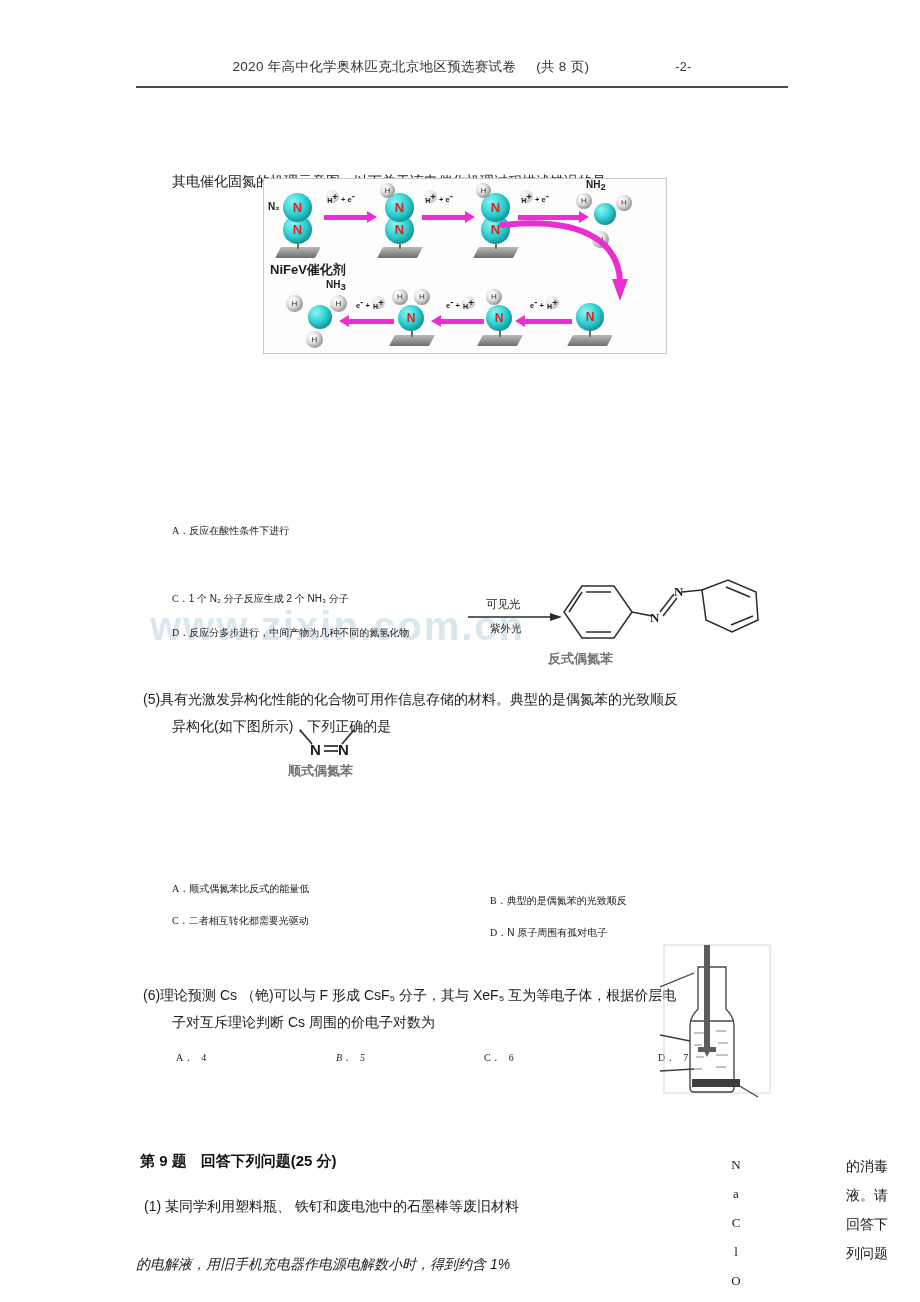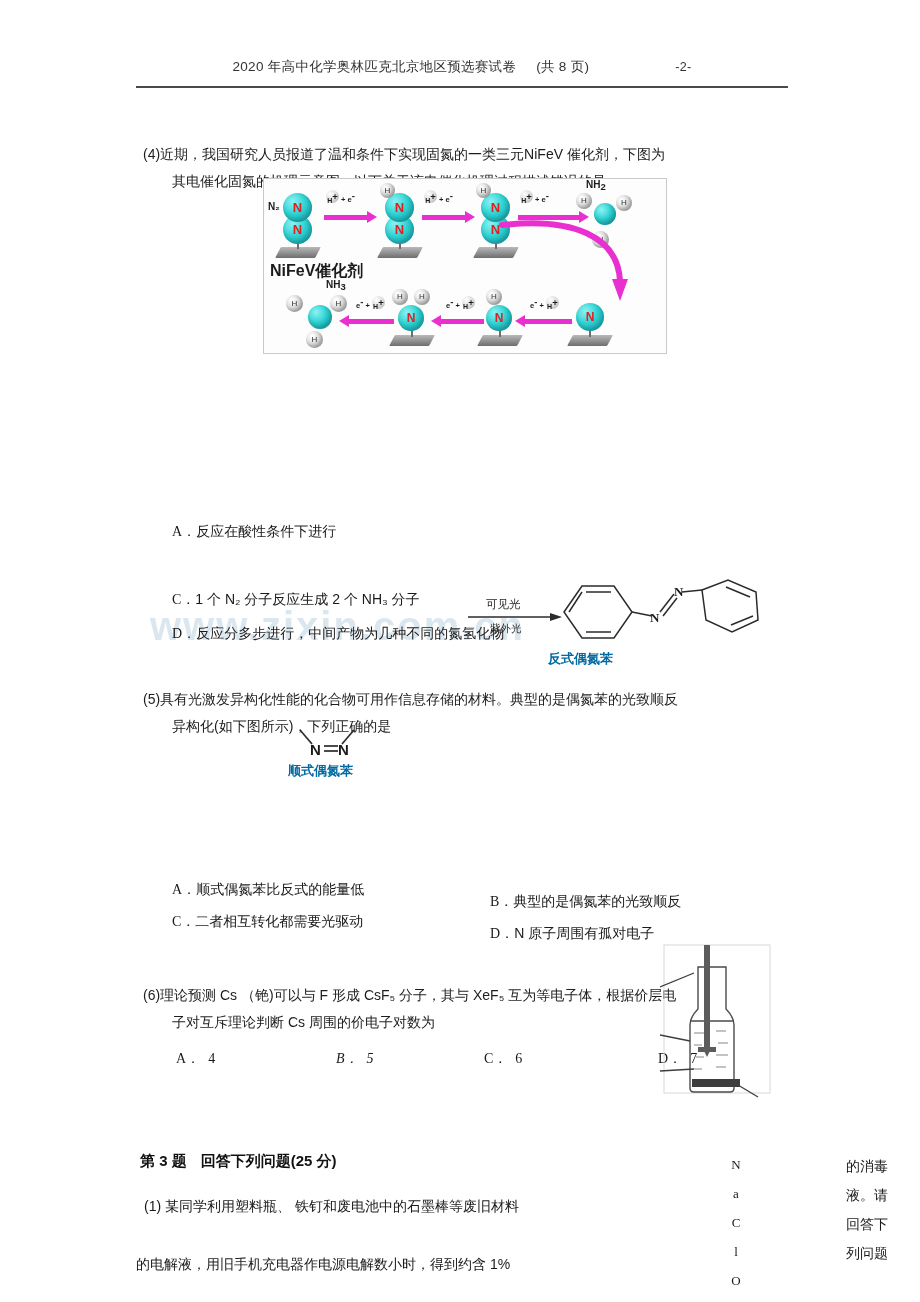--- a/index.html
+++ b/index.html
@@ -56,21 +56,21 @@
     line-height: 27px;
     color: #1d1d1d;
     white-space: nowrap;
   }
   .body-cn { font-family: "Liberation Sans","DejaVu Sans",sans-serif; }
   sub { font-size: 9.5px; vertical-align: -2px; }
   sup { font-size: 9.5px; }
 
   .opt {
     position: absolute;
-    font-size: 14px;
+    font-size: 10px;
     line-height: 26px;
     white-space: nowrap;
   }
   .opt .lbl { font-family: "Liberation Serif","DejaVu Serif",serif; }
 
   
   .figure-nifev {
     position: absolute;
     left: 263px;
     top: 178px;
@@ -146,21 +146,21 @@
     white-space: nowrap;
   }
   .curve-arrow { position:absolute; left:230px; top:24px; }
 
   
   .struct { position: absolute; }
   .struct-cap {
     position: absolute;
     font-size: 13px;
     font-weight: bold;
-    color: #0369a1;
+    color: #737373;
     white-space: nowrap;
   }
   .rxn-arrow-lbl {
     position: absolute;
     font-size: 11.5px;
     color: #262626;
     white-space: nowrap;
   }
 
   
@@ -223,21 +223,20 @@
 
 <div id="page">
 
   <div class="header">
     <span>2020 年高中化学奥林匹克北京地区预选赛试卷</span><span class="pages">(共 8 页)</span><span class="pageno">-2-</span>
   </div>
   <div class="header-rule"></div>
 
   <div class="watermark">www.zixin.com.cn</div>
 
-  <div class="qline body-cn" style="left:143px; top:141px;">(4)近期，我国研究人员报道了温和条件下实现固氮的一类三元NiFeV 催化剂，下图为</div>
   <div class="qline body-cn" style="left:172px; top:168px;">其电催化固氮的机理示意图。以下关于该电催化机理过程描述错误的是</div>
 
   <div class="figure-nifev">
 
     <div class="fig-lbl" style="left:4px; top:22px; font-size:10px;">N₂</div>
 
     <div class="slab" style="left:14px; top:68px;"></div>
     <div class="stem" style="left:33px; top:58px; height:12px;"></div>
     <div class="atomN" style="left:19px; top:36px; width:29px; height:29px; line-height:29px; font-size:13px;">N</div>
     <div class="atomN" style="left:19px; top:14px; width:29px; height:29px; line-height:29px; font-size:13px;">N</div>
@@ -276,21 +275,21 @@
     <div class="atomH" style="left:312px; top:14px; width:16px; height:16px; line-height:16px; font-size:8px;">H</div>
     <div class="atomH" style="left:352px; top:16px; width:16px; height:16px; line-height:16px; font-size:8px;">H</div>
     <div class="atomN" style="left:330px; top:24px; width:22px; height:22px; line-height:22px; font-size:10px;"></div>
     <div class="atomH" style="left:328px; top:52px; width:17px; height:17px; line-height:17px; font-size:8px;">H</div>
 
     <svg class="curve-arrow" width="160" height="110" viewBox="0 0 160 110">
       <path d="M8 22 C 80 14, 124 34, 126 78" stroke="#ea2fd0" stroke-width="6" fill="none" stroke-linecap="round"></path>
       <polygon points="126,98 118,76 134,76" fill="#ea2fd0"></polygon>
     </svg>
 
-    <div class="fig-lbl" style="left:6px; top:82px; font-size:16px;">NiFeV催化剂</div>
+    <div class="fig-lbl" style="left:6px; top:82px; font-size:13px;">NiFeV催化剂</div>
 
     <div class="fig-lbl" style="left:62px; top:100px; font-size:10px;">NH<sub>3</sub></div>
 
     <div class="atomH" style="left:22px; top:116px; width:17px; height:17px; line-height:17px; font-size:8px;">H</div>
     <div class="atomH" style="left:66px; top:116px; width:17px; height:17px; line-height:17px; font-size:8px;">H</div>
     <div class="atomN" style="left:44px; top:126px; width:24px; height:24px; line-height:24px; font-size:11px;"></div>
     <div class="atomH" style="left:42px; top:152px; width:17px; height:17px; line-height:17px; font-size:8px;">H</div>
 
     <div class="he-lbl" style="left:92px; top:116px;">
       <span>e<sup>-</sup> + </span>
@@ -439,25 +438,25 @@
       <line x1="34" y1="102" x2="42" y2="102"></line>
       <line x1="58" y1="100" x2="68" y2="100"></line>
       <line x1="36" y1="114" x2="44" y2="114"></line>
       <line x1="56" y1="112" x2="68" y2="112"></line>
       <line x1="34" y1="126" x2="42" y2="126"></line>
       <line x1="56" y1="124" x2="66" y2="124"></line>
     </g>
   </svg>
 
   <div class="q2head">
-    <span>第 3 题</span><span class="gap"></span><span>回答下列问题(25 分)</span>
+    <span>第 9 题</span><span class="gap"></span><span>回答下列问题(25 分)</span>
   </div>
 
   <div class="q2line body-cn" style="left:144px; top:1192px;">(1) 某同学利用塑料瓶、 铁钉和废电池中的石墨棒等废旧材料</div>
-  <div class="q2line body-cn" style="left:136px; top:1250px;">的电解液，用旧手机充电器作电源电解数小时，得到约含   1%</div>
+  <div class="q2line body-cn" style="left:136px; top:1250px;font-style:italic;">的电解液，用旧手机充电器作电源电解数小时，得到约含   1%</div>
 
   <div class="vcol">
     <span>N</span>
     <span>a</span>
     <span>C</span>
     <span>l</span>
     <span>O</span>
   </div>
 
   <div class="rcol">

